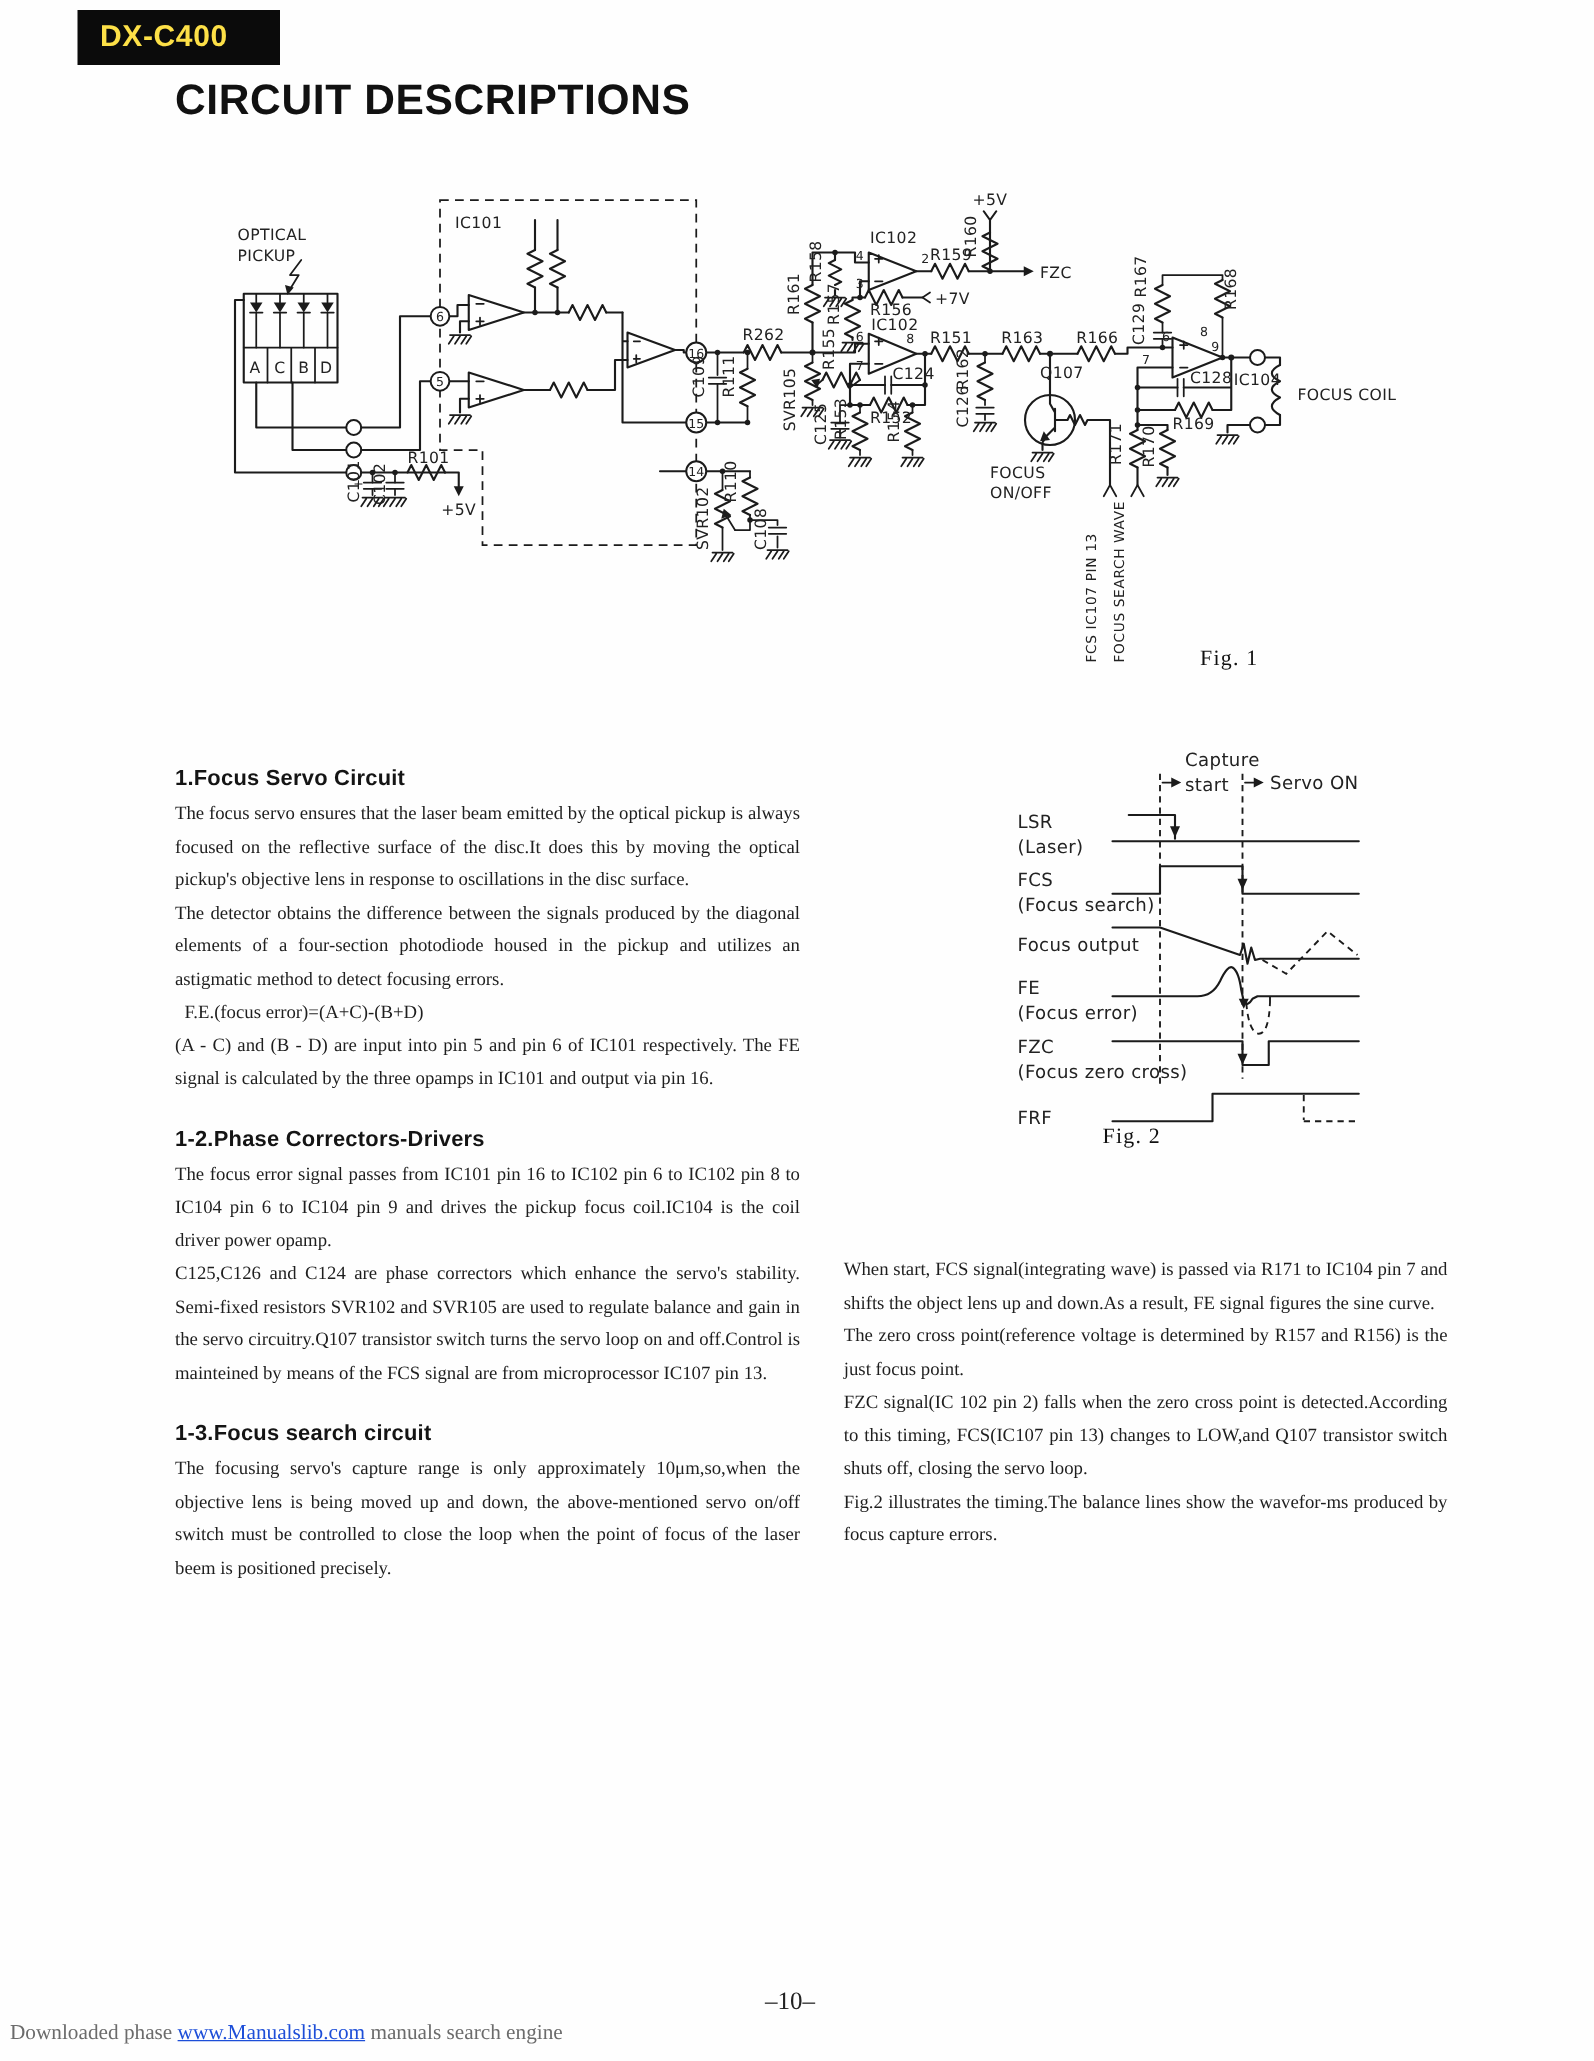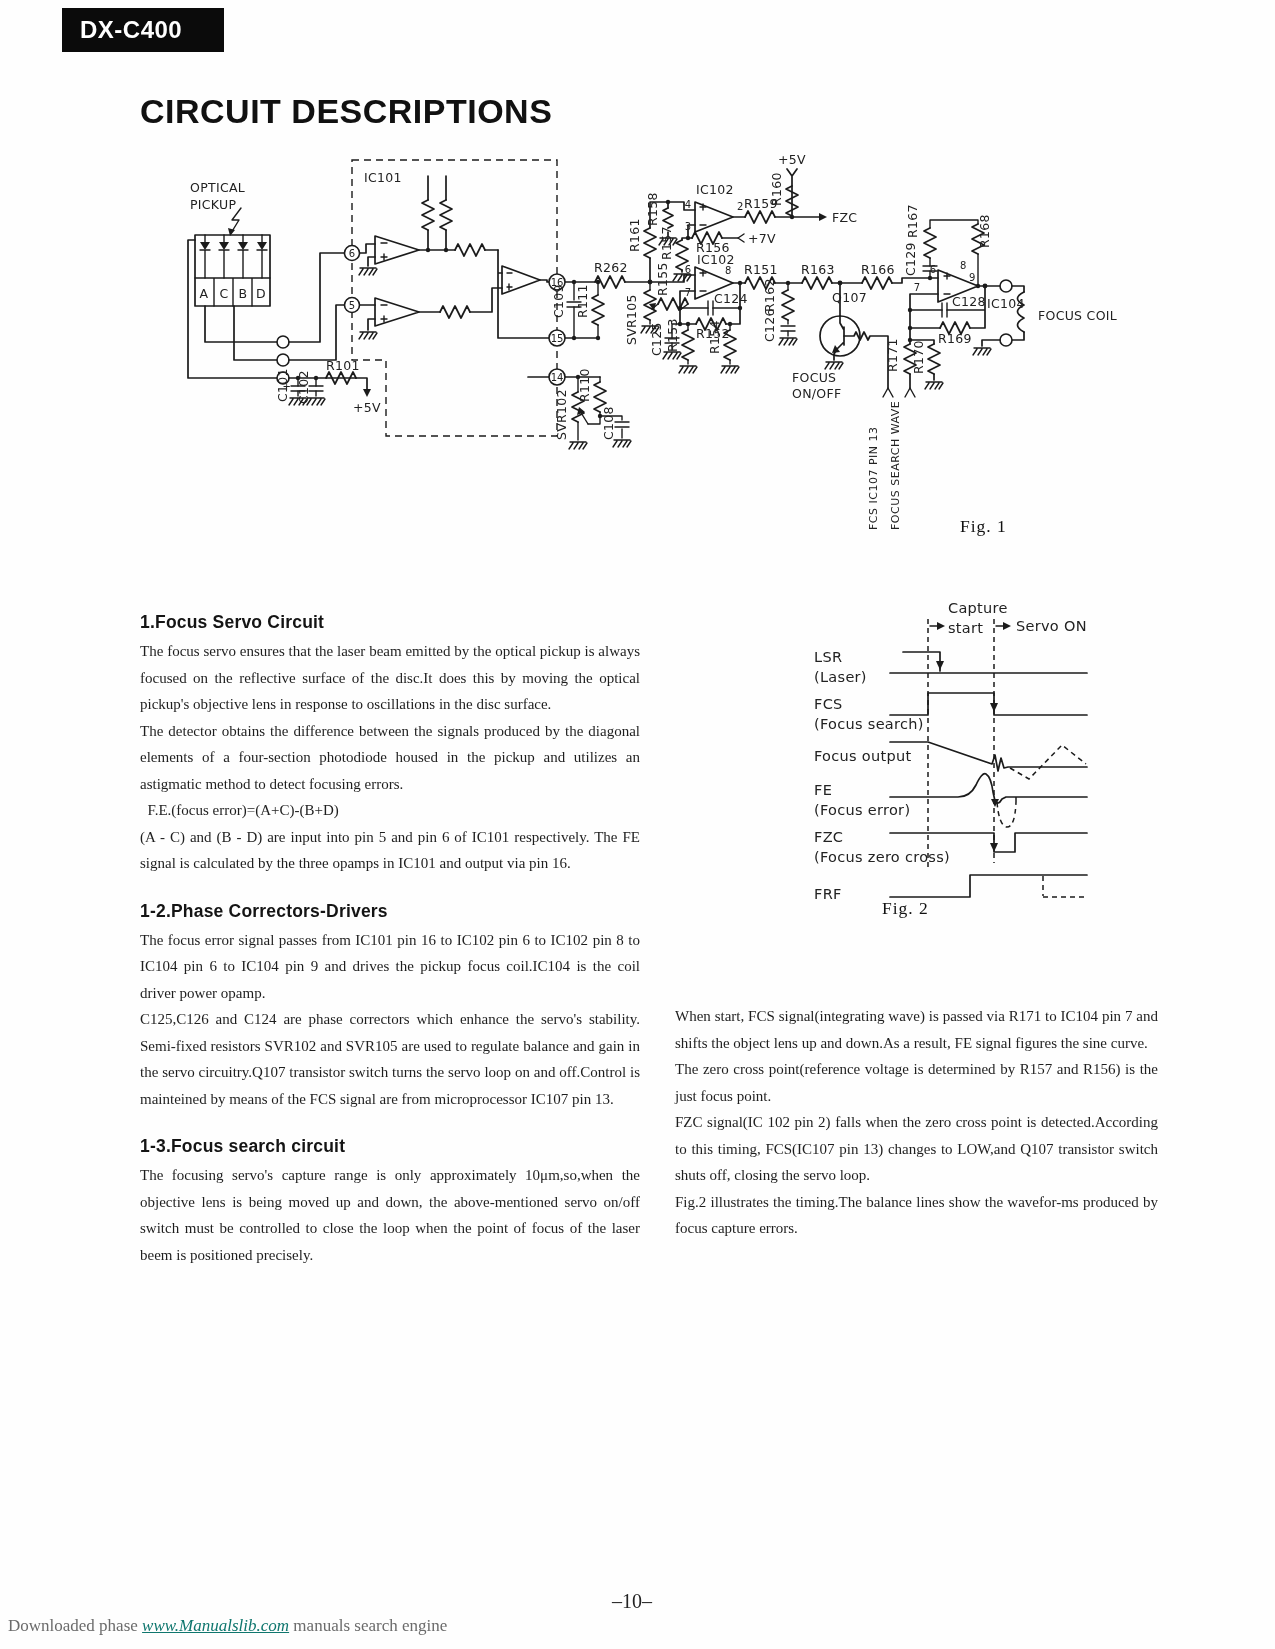--- a/index.html
+++ b/index.html
@@ -1,21 +1,21 @@
 <!DOCTYPE html>
 <html><head>
 <meta charset="utf-8">
 <style>
   html,body{margin:0;padding:0;background:#e8e8e8;}
   .page{position:relative;width:1275px;height:1649px;background:#fefefe;margin:0 auto;
         font-family:"Liberation Serif",serif;color:#1c1c1c;overflow:hidden;}
   .badge{position:absolute;left:62px;top:8px;width:162px;height:44px;background:#0b0b0b;
-         color:#ffffff;font-family:"Liberation Sans",sans-serif;font-weight:bold;font-size:24px;
+         color:#fde047;font-family:"Liberation Sans",sans-serif;font-weight:bold;font-size:24px;
          line-height:44px;padding-left:18px;box-sizing:border-box;letter-spacing:.5px;}
-  .title{position:absolute;left:140px;top:92px;font-family:"Liberation Sans",sans-serif;
+  .title{position:absolute;left:140px;top:61px;font-family:"Liberation Sans",sans-serif;
          font-weight:bold;font-size:34px;letter-spacing:.5px;color:#111;}
   svg.schem{position:absolute;overflow:visible;}
   #fig1{left:140px;top:140px;}
   #fig2{left:770px;top:565px;}
   .w{fill:none;stroke:#1b1b1b;stroke-width:1.7;stroke-linecap:round;stroke-linejoin:round;}
   .wt{fill:none;stroke:#1b1b1b;stroke-width:1.4;stroke-linecap:round;stroke-linejoin:round;}
   .wd{fill:none;stroke:#1b1b1b;stroke-width:1.4;stroke-dasharray:7 5;}
   .wd2{fill:none;stroke:#1b1b1b;stroke-width:1.5;stroke-dasharray:5 4;}
   .f{fill:#1b1b1b;stroke:none;}
   .oc{fill:#fff;stroke:#1b1b1b;stroke-width:1.6;}
@@ -29,21 +29,21 @@
   .col h3{font-family:"Liberation Sans",sans-serif;font-size:17.5px;font-weight:bold;
           margin:24px 0 5px 0;letter-spacing:.2px;color:#141414;}
   .col h3:first-child{margin-top:2px;}
   .col p{margin:0;font-size:15px;line-height:26.5px;text-align:justify;color:#1e1e1e;}
   .col p.formula{text-align:left;white-space:pre;}
   #leftcol{left:140px;top:610px;width:500px;}
   #rightcol{left:675px;top:1003px;width:483px;}
   .pagenum{position:absolute;left:572px;top:1590px;width:120px;text-align:center;
            font-size:20px;color:#222;}
   .footer{position:absolute;left:8px;top:1616px;font-size:17px;color:#6b6b6b;}
-  .footer a{color:#0f766e;text-decoration:underline;font-style:italic;}
+  .footer a{color:#1d4ed8;text-decoration:underline;}
 </style>
 </head>
 <body>
 
 <div class="page">
 
   <div class="badge">DX-C400</div>
   <div class="title">CIRCUIT DESCRIPTIONS</div>
 
   <svg id="fig1" class="schem" width="1010" height="400" viewBox="0 0 1010 400">

